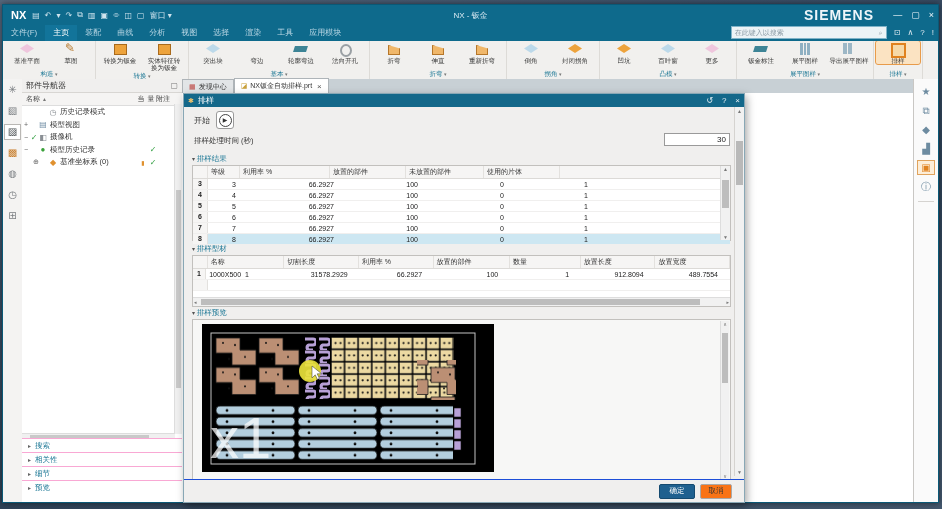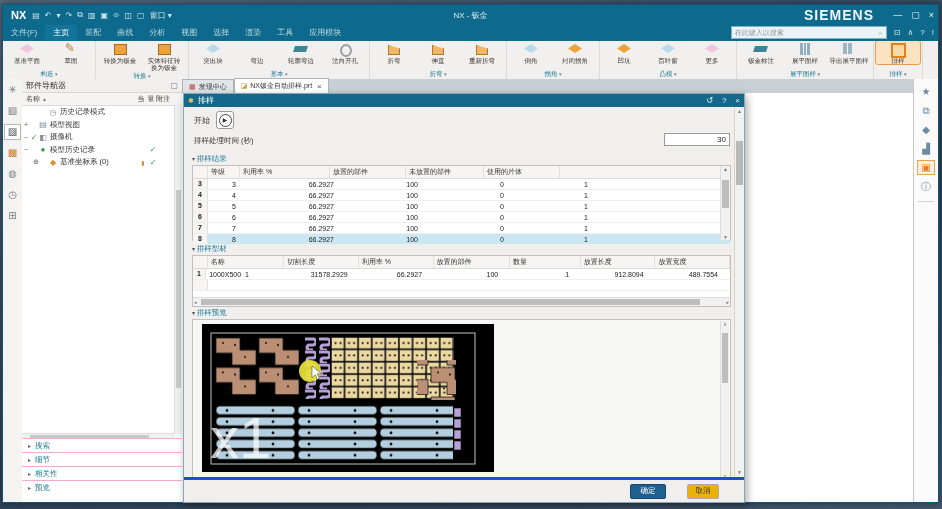--- a/index.html
+++ b/index.html
@@ -137,24 +137,24 @@
   .tvsb .th{position:absolute;left:1px;right:1px;top:14px;height:28px;background:#bdbdbd;}
   .thsb{position:absolute;left:0;right:0;bottom:0;height:8px;background:#f1f1f1;border-top:1px solid #ddd;font-size:5px;color:#777;}
   .thsb .al{position:absolute;left:1px;top:1px;} .thsb .ar2{position:absolute;right:1px;top:1px;}
   .thsb .th{position:absolute;left:8px;right:30px;top:1px;bottom:1px;background:#bdbdbd;}
 
   .pvpanel{position:absolute;left:8px;right:13px;top:212px;height:160px;background:#f7f7f6;border:1px solid #c2c0bd;padding-left:48px;}
   .canvas{position:absolute;left:9px;top:4px;width:292px;height:148px;background:#000;}
   .pvsb{position:absolute;right:1px;top:1px;bottom:1px;width:8px;background:#f1f1f1;border-left:1px solid #ddd;font-size:5px;color:#777;text-align:center;}
   .pvsb .th{position:absolute;left:1px;right:1px;top:12px;height:50px;background:#bdbdbd;}
   .morearrow{position:absolute;left:0;right:0;top:378px;text-align:center;font-size:6px;color:#555;}
-  .dlgfooter{position:absolute;left:0;right:0;bottom:0;height:22px;border-top:3px solid #1d4ed8;background:#f0efee;display:flex;justify-content:flex-end;align-items:center;gap:21px;padding-right:25px;}
+  .dlgfooter{position:absolute;left:0;right:0;bottom:0;height:22px;border-top:1px solid #1d4ed8;background:#f0efee;display:flex;justify-content:flex-end;align-items:center;gap:5px;padding-right:12px;}
   .btn{height:13px;font-size:7.5px;line-height:12px;text-align:center;border-radius:2px;cursor:default;}
   .okbtn{width:34px;background:#1f608f;color:#fff;border:1px solid #154a70;}
-  .cancelbtn{width:30px;background:#eab308;color:#333;border:1px solid #a9a9a9;}
+  .cancelbtn{width:30px;background:#f97316;color:#333;border:1px solid #a9a9a9;}
 </style>
 </head>
 <body>
 
 <div class="desktop"></div>
 <div class="win">
 
   <div class="titlebar">
     <span class="nxlogo">NX</span>
     <span class="qat">
@@ -413,25 +413,25 @@
       </div>
     <div class="navhsb">
         <span class="th"></span>
       </div>
     <div class="navsecs">
       <div class="nsec">
           <span>搜索</span>
         </div>
 
       <div class="nsec">
+          <span>相关性</span>
+        </div>
+
+      <div class="nsec">
           <span>细节</span>
-        </div>
-
-      <div class="nsec">
-          <span>相关性</span>
         </div>
 
       <div class="nsec">
           <span>预览</span>
         </div>
     </div>
   </div>
 
   <div class="gfx">
     <div class="tabstrip">

